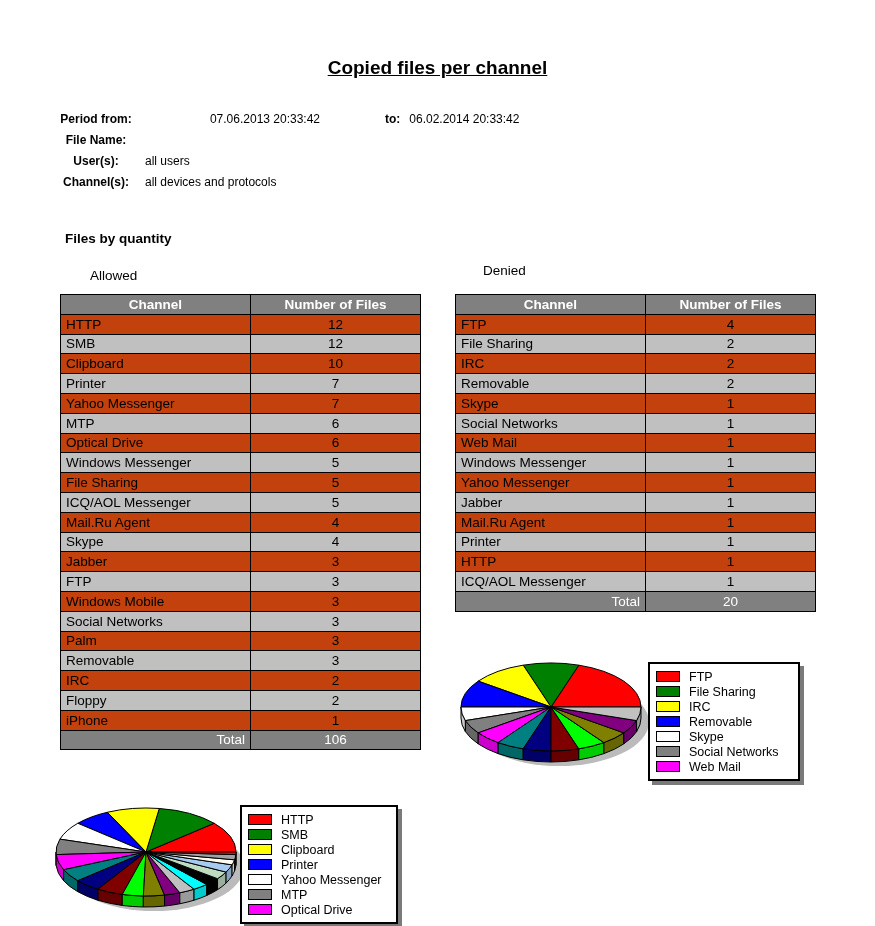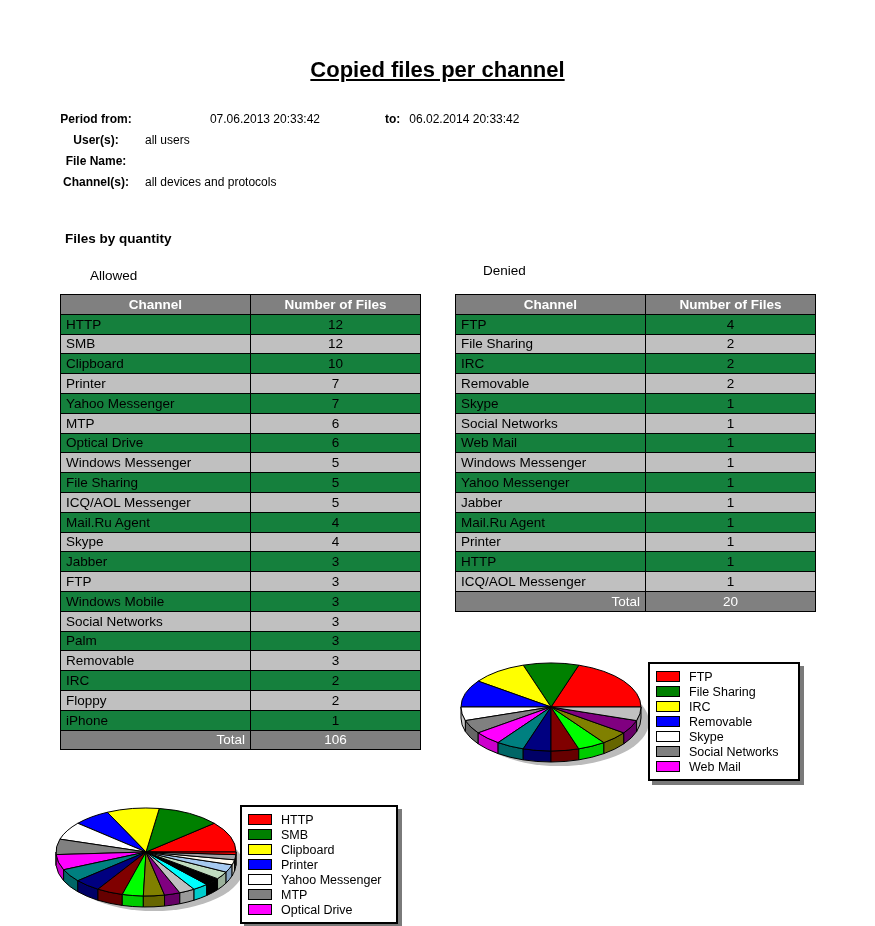--- a/index.html
+++ b/index.html
@@ -6,34 +6,34 @@
   html, body { width: 875px; height: 926px; }
   body {
     position: relative;
     background: #ffffff;
     font-family: "Liberation Sans", sans-serif;
     color: #000;
     overflow: hidden;
   }
   .title {
     position: absolute; top: 57px; left: 0; width: 875px;
-    text-align: center; font-size: 22px; font-weight: bold;
+    text-align: center; font-size: 19px; font-weight: bold;
     text-decoration: underline;
   }
   .meta { position: absolute; top: 108px; left: 47px; font-size: 12px; text-align: center; }
   .meta-row { display: flex; height: 21px; align-items: center; }
   .meta-label { font-weight: bold; width: 98px; flex: 0 0 98px; }
   .meta-value.period-value { width: 240px; flex: 0 0 240px; }
   .meta-label.to-label { width: auto; flex: 0 0 auto; margin-right: 9px; }
   .section-heading { position: absolute; top: 231px; left: 65px; font-size: 13.5px; font-weight: bold; }
   .tbl-heading { position: absolute; font-size: 13.5px; font-weight: normal; }
   #allowed-heading { top: 268px; left: 90px; }
   #denied-heading  { top: 263px; left: 483px; }
 
-  .data-table { position: absolute; border-collapse: collapse; table-layout: fixed; font-size: 13.5px; background: #15803d; }
+  .data-table { position: absolute; border-collapse: collapse; table-layout: fixed; font-size: 13.5px; background: #c2410c; }
   #allowed-table { left: 60px;  top: 294px; width: 360px; }
   #denied-table  { left: 455px; top: 294px; width: 360px; }
   .col-channel { width: 190px; }
   .col-count   { width: 170px; }
   .data-table th, .data-table td {
     border: 1px solid #000; height: 19.8px; padding: 0 5px;
     overflow: hidden; white-space: nowrap;
   }
   .data-table th { background: #808080; color: #fff; font-weight: bold; text-align: center; }
   .cell-channel { text-align: left; }
@@ -62,26 +62,26 @@
 <div class="title">Copied files per channel</div>
 
 <div class="meta">
   <div class="meta-row">
     <span class="meta-label">Period from:</span>
     <span class="meta-value period-value">07.06.2013 20:33:42</span>
     <span class="meta-label to-label">to:</span>
     <span class="meta-value">06.02.2014 20:33:42</span>
   </div>
   <div class="meta-row">
+    <span class="meta-label">File Name:</span>
+    <span class="meta-value"></span>
+  </div>
+  <div class="meta-row">
     <span class="meta-label">User(s):</span>
     <span class="meta-value">all users</span>
-  </div>
-  <div class="meta-row">
-    <span class="meta-label">File Name:</span>
-    <span class="meta-value"></span>
   </div>
   <div class="meta-row">
     <span class="meta-label">Channel(s):</span>
     <span class="meta-value">all devices and protocols</span>
   </div>
 </div>
 
 <div class="section-heading">Files by quantity</div>
 
 <div class="tbl-heading" id="allowed-heading">Allowed</div>

